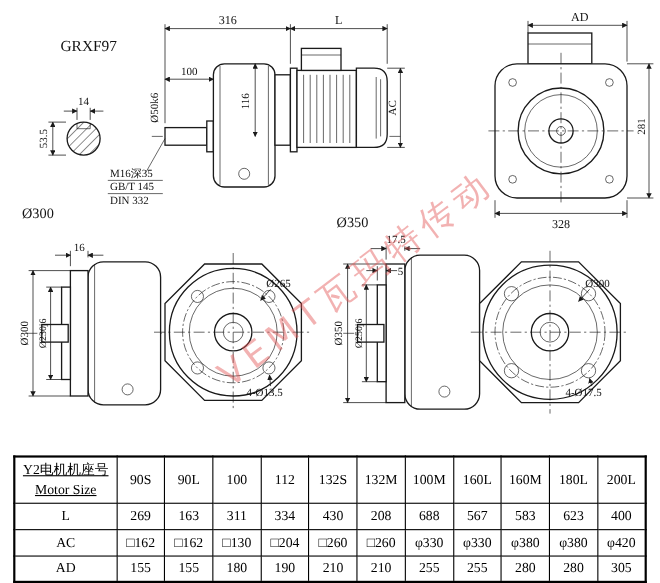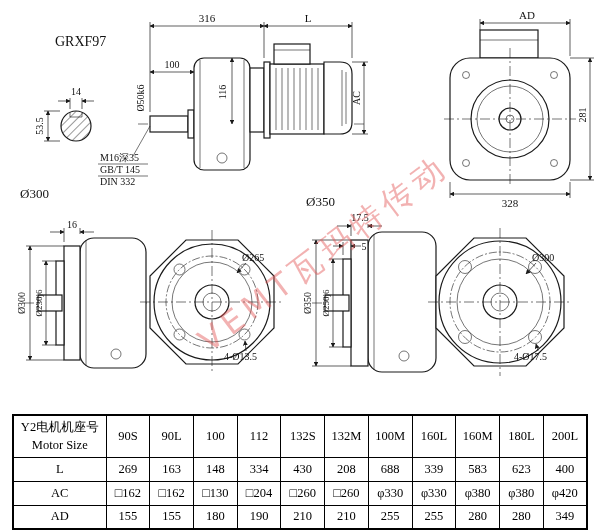--- a/index.html
+++ b/index.html
@@ -19,21 +19,21 @@
   .cl   { fill:none; stroke:#1a1a1a; stroke-width:0.6; stroke-dasharray:10 3 2 3; }
   .dd   { fill:none; stroke:#1a1a1a; stroke-width:0.6; stroke-dasharray:8 2 2 2; }
 
   table.dims { position:absolute; left:12px; top:414px; width:576px; border-collapse:collapse;
                table-layout:fixed; border:2px solid #000; }
   table.dims th, table.dims td { border:1px solid #000; font-size:12.5px; font-weight:normal;
                text-align:center; padding:0; white-space:nowrap; overflow:hidden; color:#000; }
   tr.head { height:42px; }
   tr.data { height:24px; }
   col.c0 { width:93px; }
-  .hcell { text-align:left; padding-left:3px; line-height:1.5; }
+  .hcell { text-align:left; padding-left:3px; line-height:1.5;text-decoration:underline; }
 </style>
 </head>
 <body>
 
 <div class="page">
 
 <svg width="600" height="414" viewBox="0 0 600 414">
   <defs>
     <pattern id="hatch" width="6" height="6" patternUnits="userSpaceOnUse" patternTransform="rotate(45)">
       <line x1="0" y1="0" x2="0" y2="6" stroke="#333" stroke-width="1"></line>
@@ -248,26 +248,26 @@
     <th>100M</th>
     <th>160L</th>
     <th>160M</th>
     <th>180L</th>
     <th>200L</th>
   </tr>
   <tr class="data">
     <td>L</td>
     <td>269</td>
     <td>163</td>
-    <td>148</td>
+    <td>311</td>
     <td>334</td>
     <td>430</td>
     <td>208</td>
     <td>688</td>
-    <td>339</td>
+    <td>567</td>
     <td>583</td>
     <td>623</td>
     <td>400</td>
   </tr>
   <tr class="data">
     <td>AC</td>
     <td>□162</td>
     <td>□162</td>
     <td>□130</td>
     <td>□204</td>
@@ -284,18 +284,18 @@
     <td>155</td>
     <td>155</td>
     <td>180</td>
     <td>190</td>
     <td>210</td>
     <td>210</td>
     <td>255</td>
     <td>255</td>
     <td>280</td>
     <td>280</td>
-    <td>349</td>
+    <td>305</td>
   </tr>
   </tbody>
 </table>
 
 </div>
 
 </body></html>

